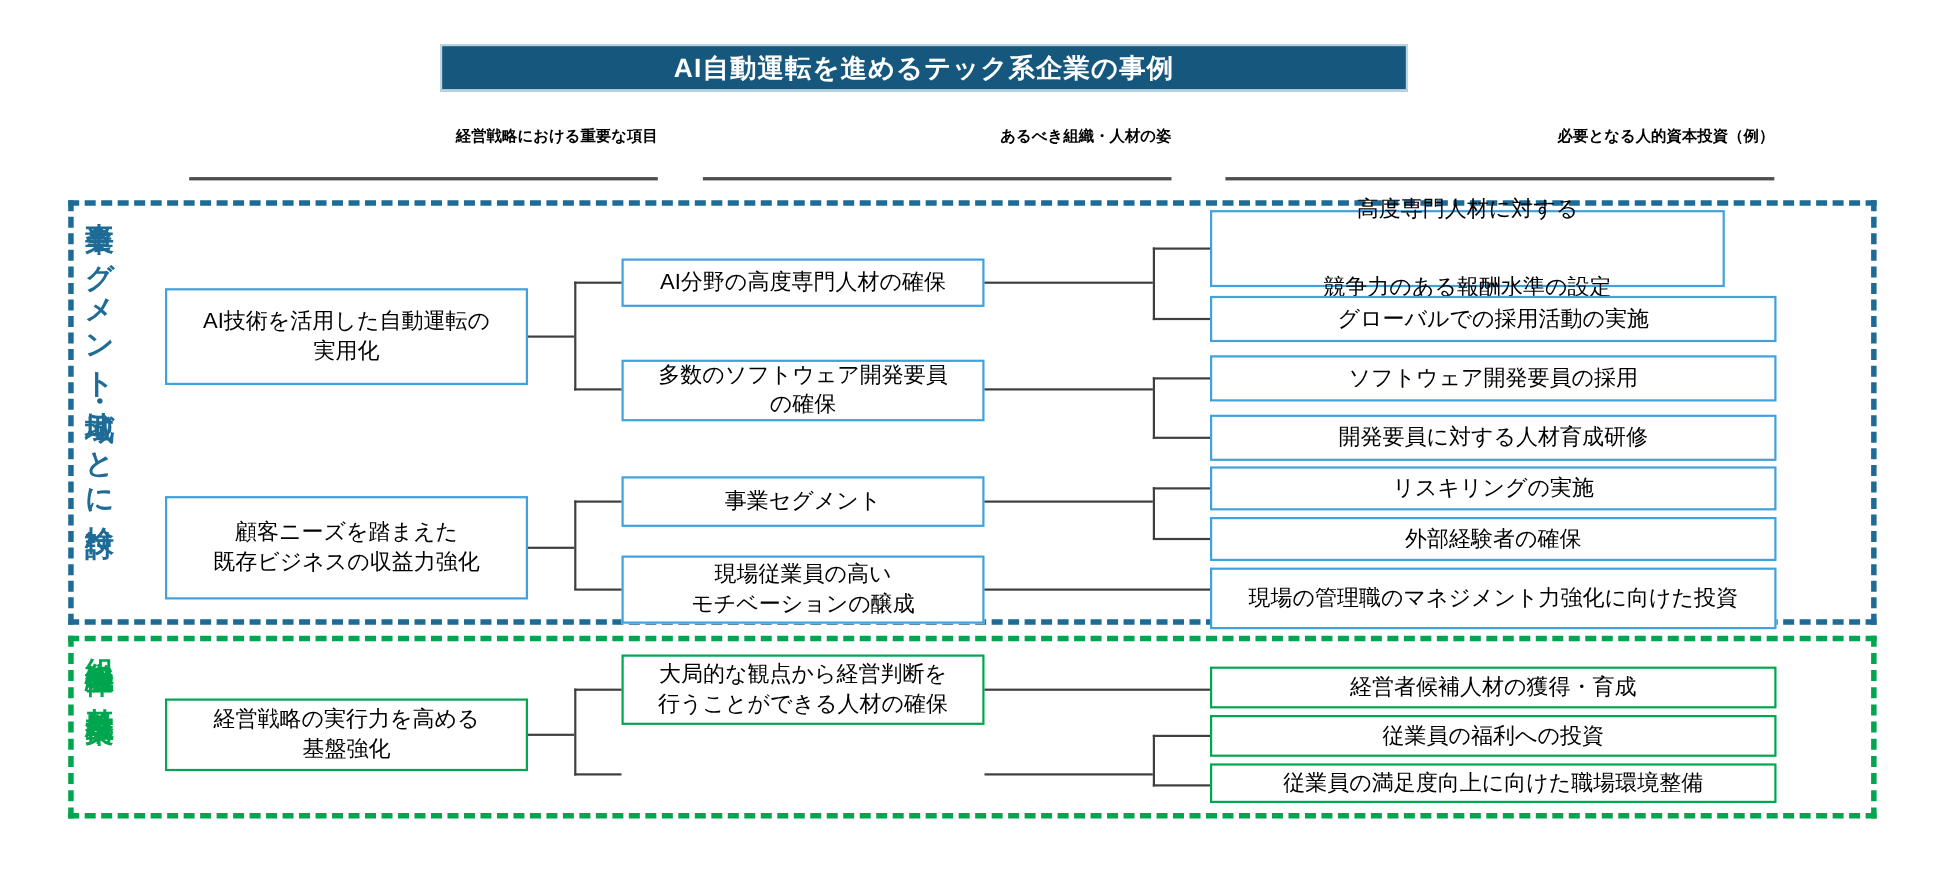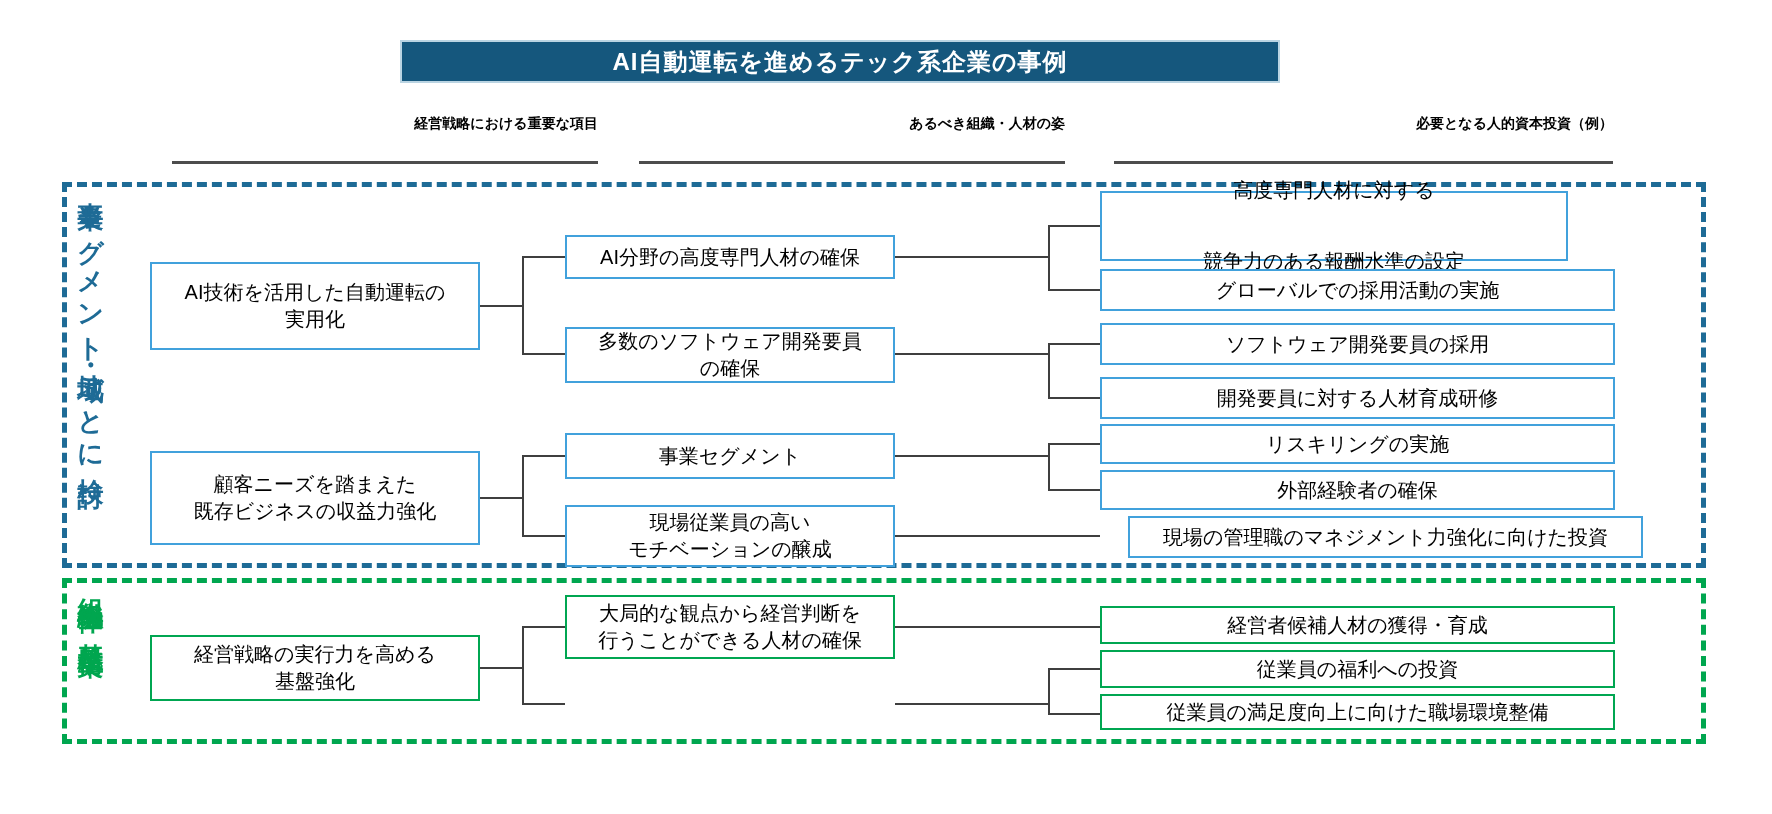--- a/index.html
+++ b/index.html
@@ -130,21 +130,21 @@
   <div class="node node-blue" style="left:565px; top:505px; width:330px; height:62px;">
     <span>現場従業員の高い</span>
     <span>モチベーションの醸成</span>
   </div>
   <div class="node node-blue" style="left:1100px; top:424px; width:515px; height:40px;">
     <span>リスキリングの実施</span>
   </div>
   <div class="node node-blue" style="left:1100px; top:470px; width:515px; height:40px;">
     <span>外部経験者の確保</span>
   </div>
-  <div class="node node-blue" style="left:1100px; top:516px; width:515px; height:42px;margin-left:28px;">
+  <div class="node node-blue" style="left:1100px; top:516px; width:515px; height:56px;">
     <span>現場の管理職のマネジメント力強化に向けた投資</span>
   </div>
 
   <div class="hline" style="left:480px; top:497px; width:42px;"></div>
   <div class="vline" style="left:522px; top:455px; height:81px;"></div>
   <div class="hline" style="left:522px; top:455px; width:43px;"></div>
   <div class="hline" style="left:522px; top:535px; width:43px;"></div>
 
   <div class="hline" style="left:895px; top:455px; width:153px;"></div>
   <div class="vline" style="left:1048px; top:443px; height:47px;"></div>

